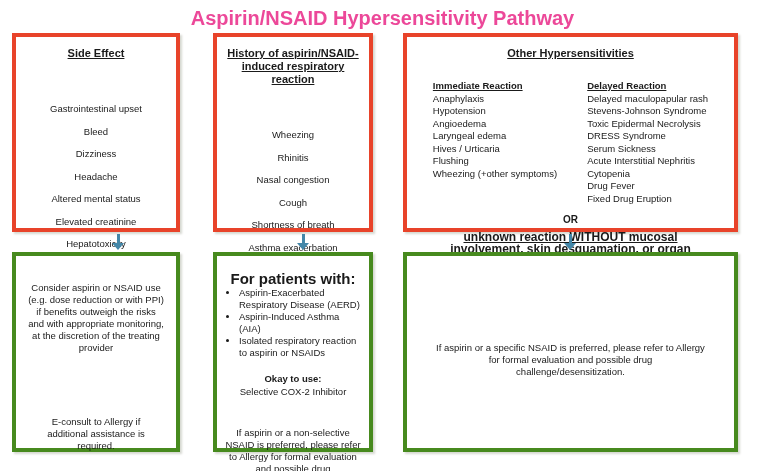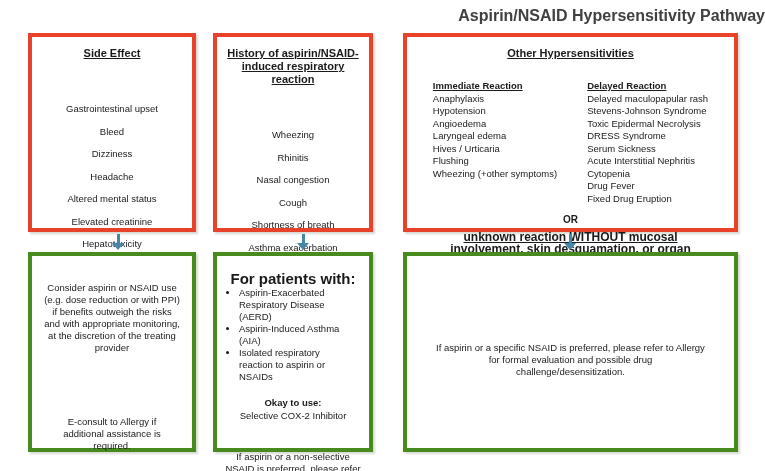--- a/index.html
+++ b/index.html
@@ -11,35 +11,35 @@
   .canvas {
     position: relative;
     width: 765px;
     height: 471px;
     background: #ffffff;
     overflow: hidden;
   }
   .page-title {
     position: absolute;
     top: 7px; left: 0; right: 0;
-    text-align: right;
-    font-size: 16px;
-    font-weight: bold;
-    color: #404040;
+    text-align: center;
+    font-size: 20px;
+    font-weight: bold;
+    color: #ec4899;
   }
   .box {
     position: absolute;
     background: #ffffff;
     box-sizing: border-box;
     border: 4px solid;
     box-shadow: 2px 2px 2px rgba(90,100,70,0.25);
   }
   .red-box   { border-color: #E8432A; top: 33px;  height: 199px; }
   .green-box { border-color: #478A1E; top: 252px; height: 200px; }
-  .col1 { left: 28px;  width: 168px; }
+  .col1 { left: 12px;  width: 168px; }
   .col2 { left: 213px; width: 160px; }
   .col3 { left: 403px; width: 335px; }
 
   .box-header {
     font-size: 11px;
     font-weight: bold;
     text-decoration: underline;
     text-align: center;
     margin: 10px 6px 4px 6px;
     line-height: 13px;
@@ -103,21 +103,21 @@
     text-align: center;
     font-size: 9.5px;
     line-height: 12px;
   }
   .green-box.col1 .para1 { margin: 26px 12px 0 12px; }
   .green-box.col1 .para2 { margin: 62px 14px 0 14px; text-align: center; }
 
   .bold-line { font-weight: bold; }
   .green-box.col2 .for-patients { margin: 17px 6px 0 6px; font-size: 15px; }
   .bullet-list {
-    margin: 2px 20px 0 8px;
+    margin: 2px 8px 0 8px;
     padding-left: 14px;
     font-size: 9.5px;
     text-align: left;
   }
   .bullet-list li { line-height: 12px; margin: 0; }
   .green-box.col2 .okay-label { margin: 14px 6px 0 6px; font-size: 9.5px; }
   .green-box.col2 .okay-value { margin: 1px 6px 0 6px; }
   .green-box.col2 .referral   { margin: 29px 8px 0 8px; }
 
   .green-box.col3 .para1 { margin: 26px 24px 0 24px; }

